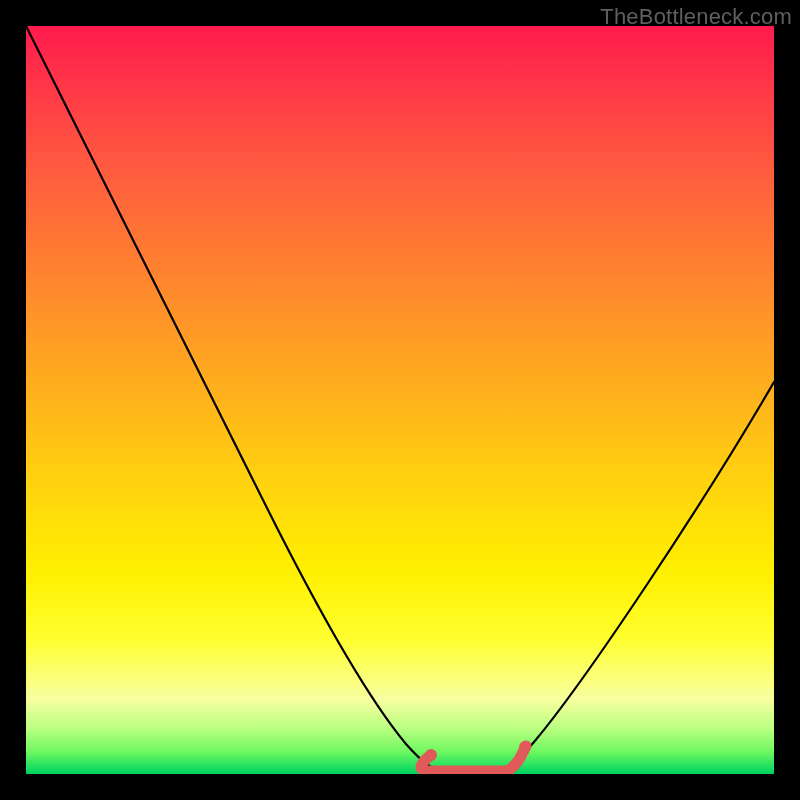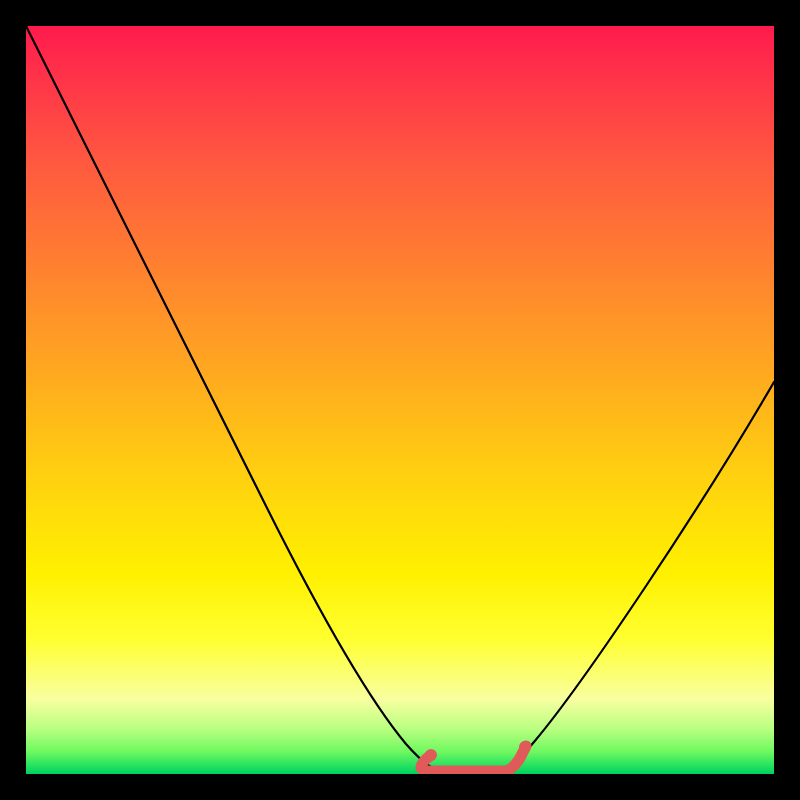--- a/index.html
+++ b/index.html
@@ -86,13 +86,14 @@
       <path d="M 404 730
                C 399 733, 395 738, 395 742
                L 398 745
                L 478 745
                C 484 745, 489 740, 494 732
                C 496 728, 498 724, 500 720" stroke="#e05a5a" stroke-width="11" fill="none" stroke-linecap="round" stroke-linejoin="round"></path>
       <circle cx="405" cy="729" r="6" fill="#e05a5a"></circle>
       <circle cx="499" cy="721" r="6" fill="#e05a5a"></circle>
     </svg>
   </div>
+  <div class="watermark">TheBottleneck.com</div>
 </div>
 
 </body></html>

